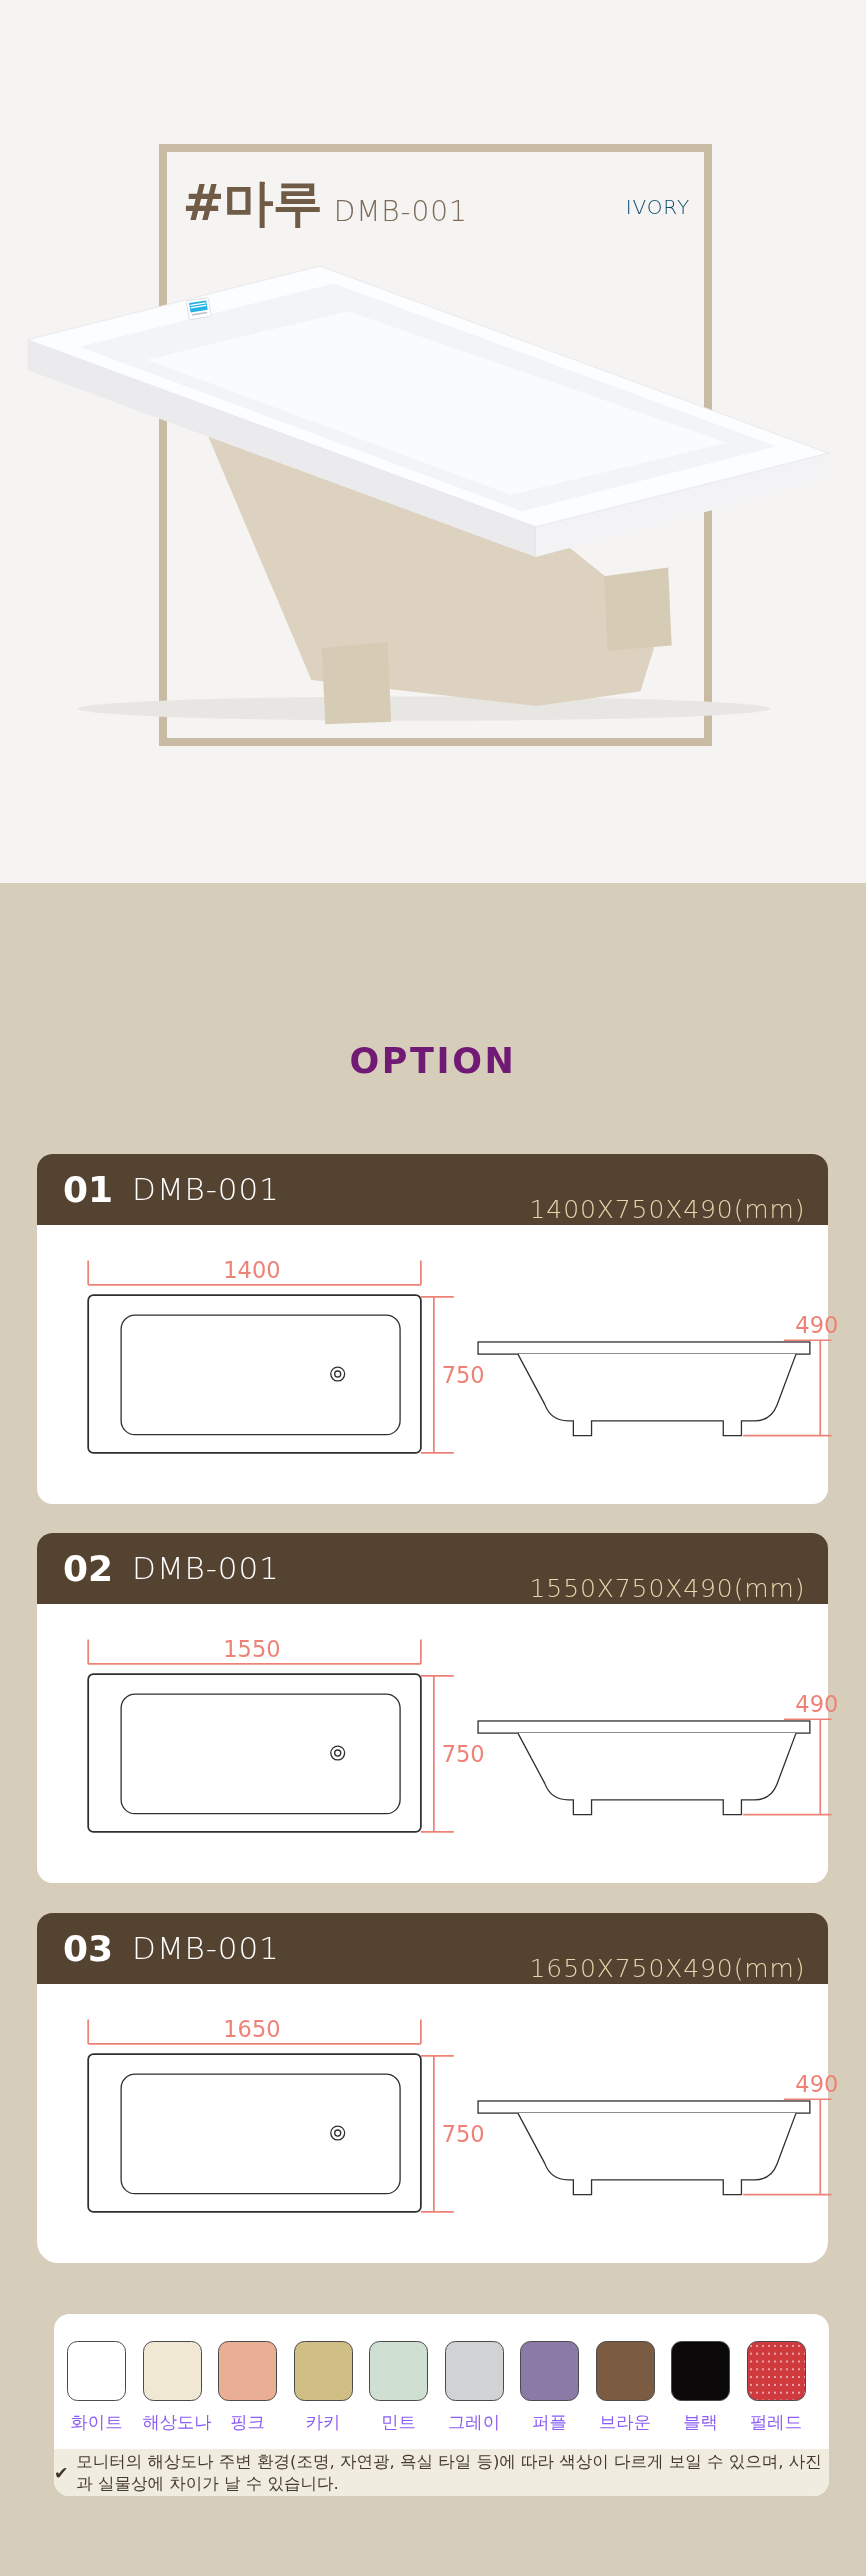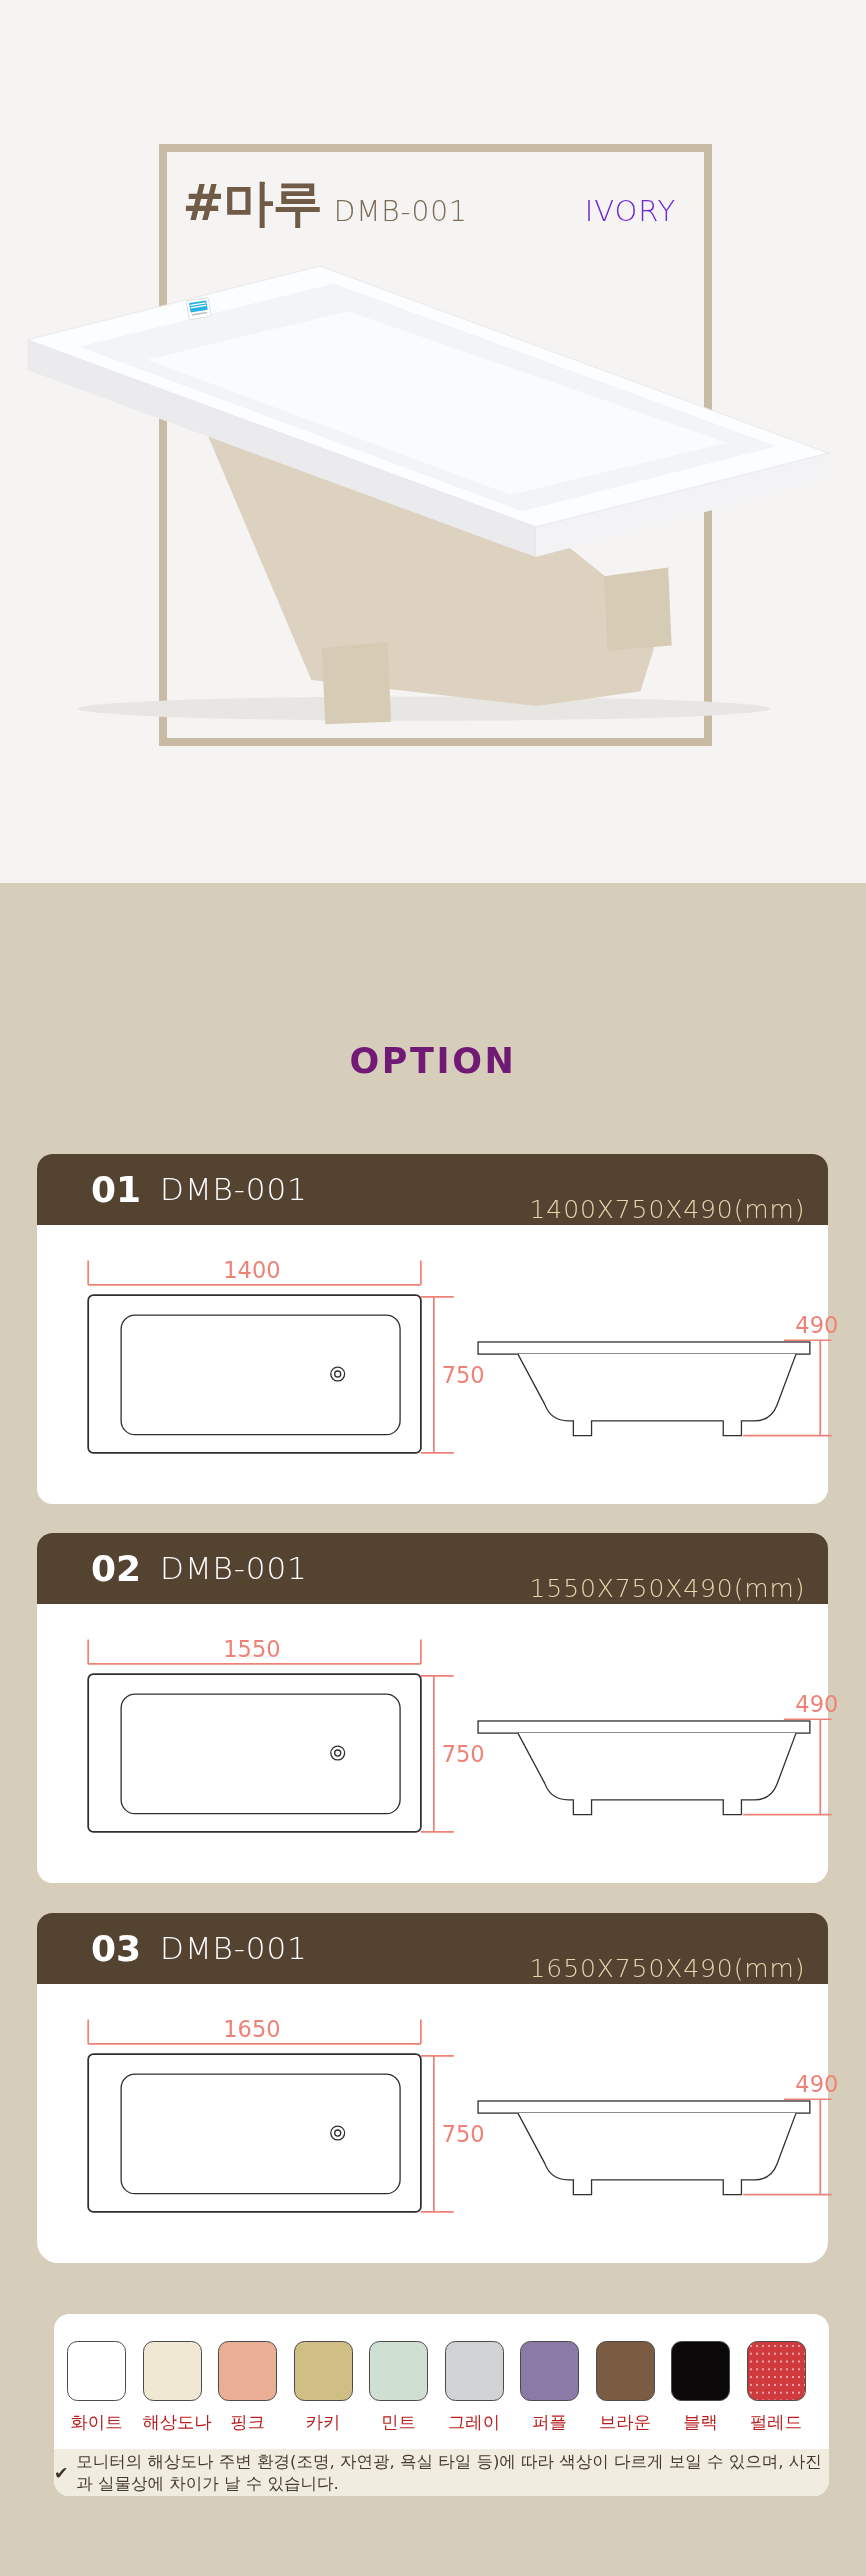--- a/index.html
+++ b/index.html
@@ -8,50 +8,50 @@
     font-family:"DejaVu Sans","Liberation Sans",sans-serif;
     background:#d7cdbb;
   }
   
   .sec-top{position:absolute;left:0;top:0;width:866px;height:883px;background:#f5f4f2;}
   .frame{position:absolute;left:159px;top:144px;width:553px;height:602px;
          border:8.7px solid #c9baa3;box-sizing:border-box;}
   .title-row{position:absolute;left:15.6px;top:26px;display:flex;align-items:flex-end;}
   .hash-title{font-size:50px;font-weight:700;color:#6f5b46;letter-spacing:-0.9px;line-height:1;}
   .hash-model{font-size:28px;font-weight:300;color:#7b6b58;margin-left:12px;letter-spacing:0.9px;}
-  .finish{position:absolute;right:28px;top:45px;font-size:29px;font-weight:300;
-          color:#6d28d9;letter-spacing:0.9px;line-height:1;}
+  .finish{position:absolute;right:14px;top:45px;font-size:20px;font-weight:300;
+          color:#0c4a6e;letter-spacing:0.9px;line-height:1;}
   .tub-photo{position:absolute;left:17.3px;top:254px;width:814px;height:472px;}
   
   .sec-bottom{position:absolute;left:0;top:883px;width:866px;height:1693px;background:#d7cdbb;}
   .option-title{position:absolute;left:0;top:1044px;width:866px;text-align:center;
     font-size:35px;font-weight:700;letter-spacing:2.6px;color:#701a75;line-height:1;}
   .card{position:absolute;left:37px;width:791px;height:350px;background:#ffffff;
         border-radius:15.6px;}
   .card:nth-of-type(1){top:1154px;}
   .card:nth-of-type(2){top:1533px;}
   .card:nth-of-type(3){top:1913px;border-radius:21px;}
   .card-header{height:71px;background:#544331;border-radius:15.6px 15.6px 0 0;
     display:flex;align-items:center;padding:0 22.5px 0 26px;box-sizing:border-box;}
-  .card-num{font-size:36px;font-weight:700;color:#ffffff;line-height:1;margin-left:28px;}
+  .card-num{font-size:36px;font-weight:700;color:#ffffff;line-height:1;}
   .card-model{font-size:31px;font-weight:300;color:#ffffff;margin-left:19px;letter-spacing:0.9px;line-height:1;}
   .card-size{margin-left:auto;font-size:25px;font-weight:300;color:#e9d6ae;letter-spacing:0.9px;line-height:1;margin-top:40px;}
   .card-body{position:relative;height:279px;margin-left:20px;}
   .card-body svg{position:absolute;left:0;top:0;}
   
   .palette{position:absolute;left:54px;top:2314px;width:775px;height:182px;
     background:#ffffff;border-radius:15.6px;overflow:hidden;}
   .swatch-row{position:absolute;left:13px;top:27px;display:flex;gap:16.5px;}
   .swatch-cell{width:59px;text-align:center;}
   .swatch{width:59px;height:60px;border-radius:10.4px;border:0.9px solid #4a4a4a;
     box-sizing:border-box;position:relative;overflow:hidden;}
   .swatch[data-texture="pearl"]::after{content:"";position:absolute;inset:0;
     background-image:radial-gradient(rgba(255,255,255,.55) 0.9px,transparent 1.2px);
     background-size:6px 7.8px;}
-  .swatch-label{margin-top:12px;font-size:17.3px;color:#b91c1c;line-height:1.1;white-space:nowrap;}
+  .swatch-label{margin-top:12px;font-size:17.3px;color:#8b5cf6;line-height:1.1;white-space:nowrap;}
   .palette-footer{position:absolute;left:0;bottom:0;width:100%;height:47px;background:#f0ecdf;
     display:flex;align-items:center;justify-content:center;gap:7.8px;
     font-size:16.5px;color:#463a2c;}
   .check-icon{font-weight:700;color:#3f332a;font-size:17.3px;}
 </style>
 </head>
 <body>
 
 <div class="sec-top">
   <div class="frame">

